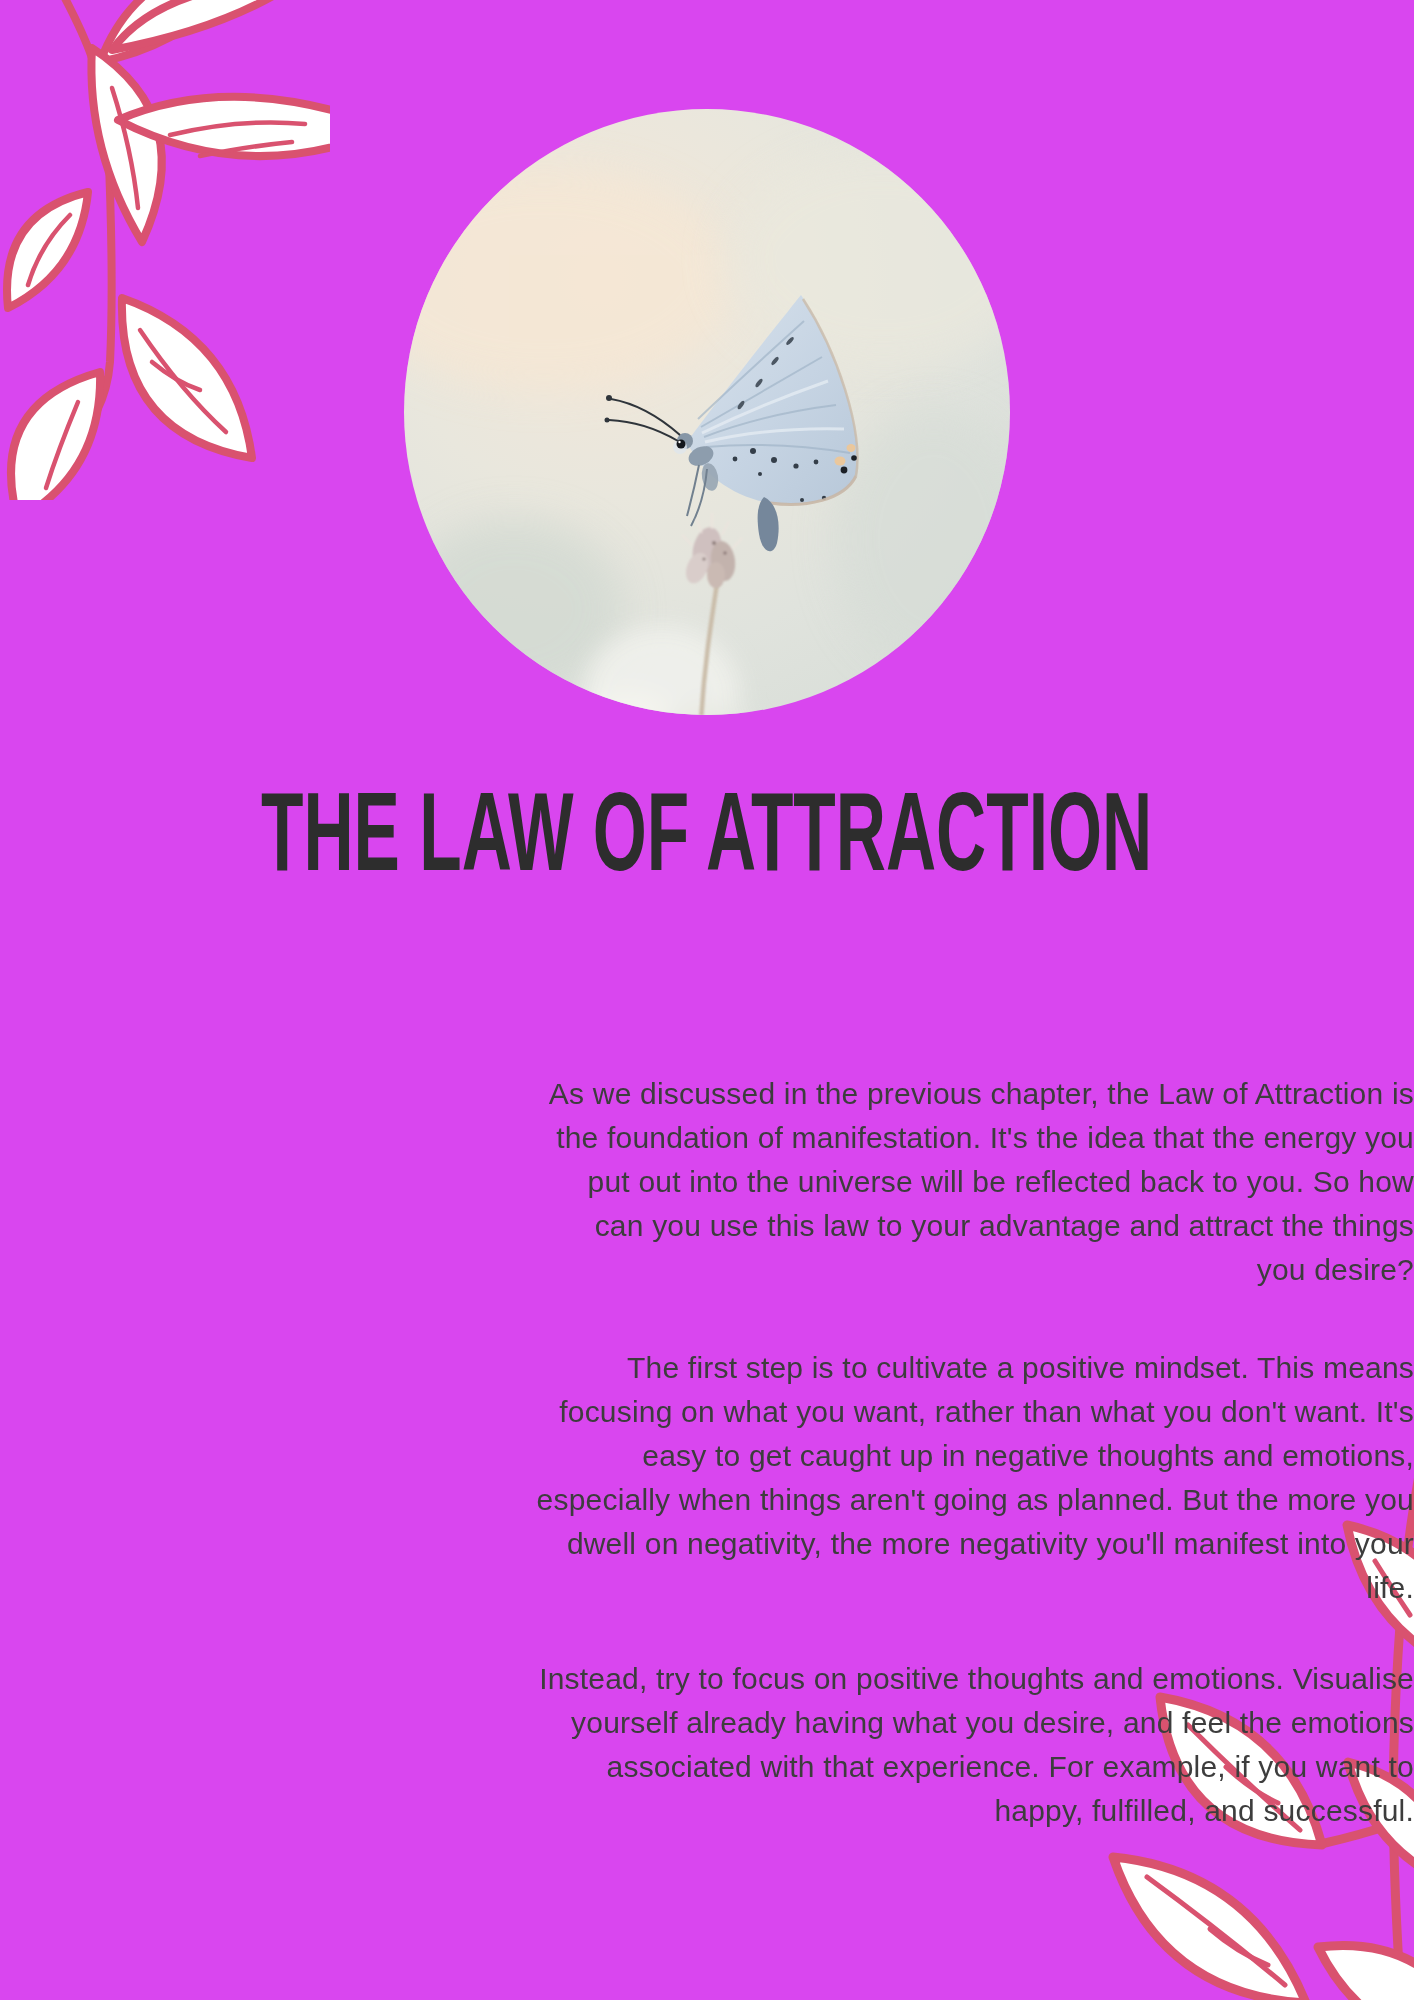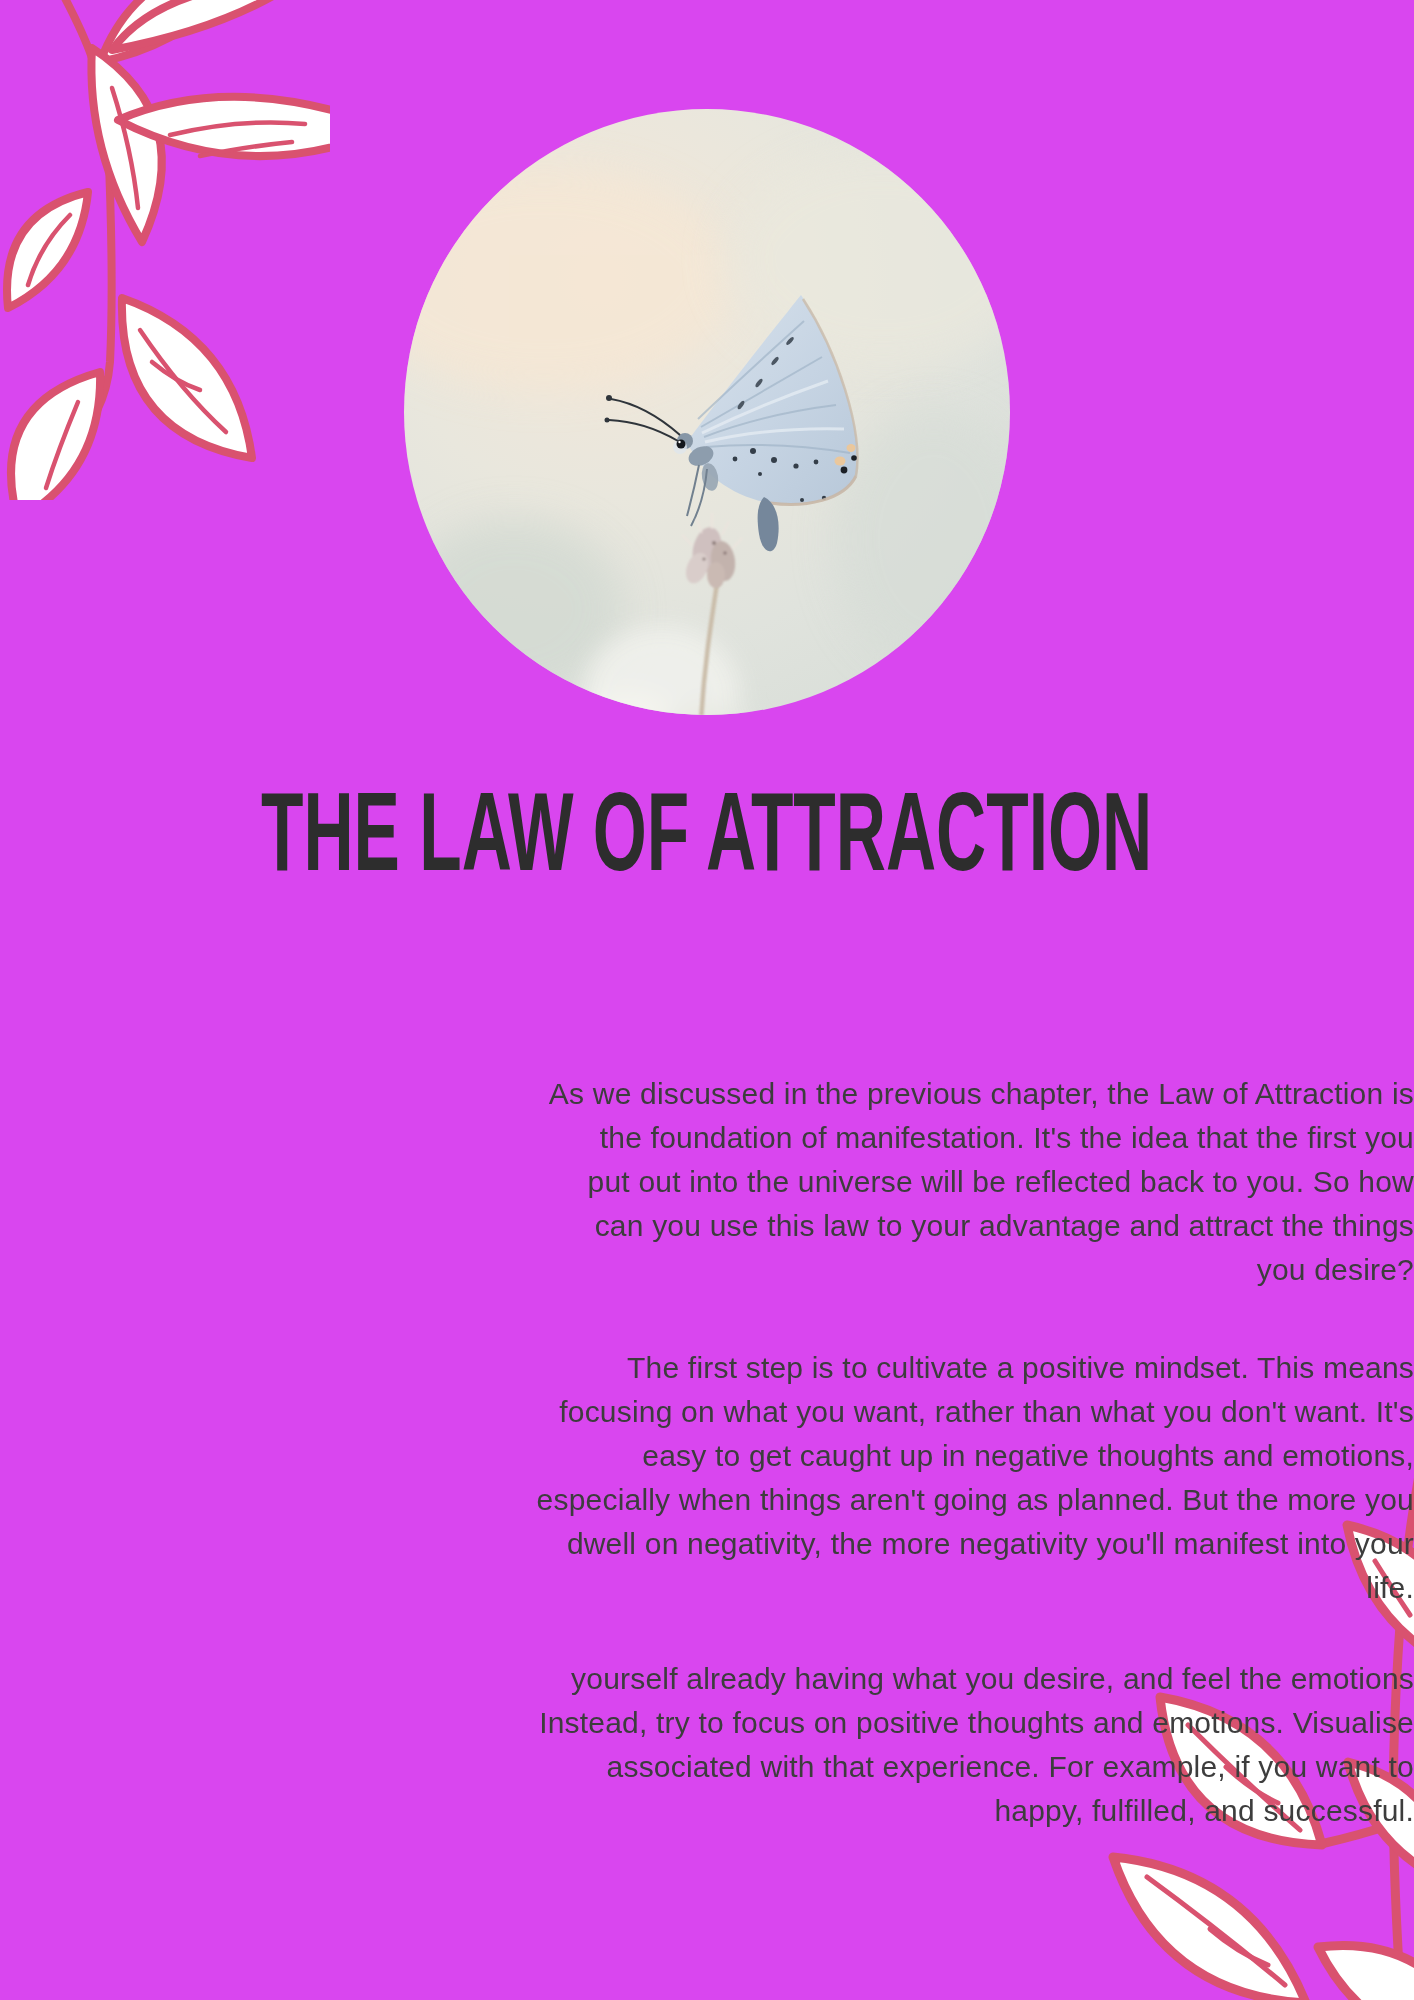--- a/index.html
+++ b/index.html
@@ -215,34 +215,34 @@
     </svg>
   </div>
 
   <div class="title-wrap">
     <span class="title-text">THE LAW OF ATTRACTION</span>
   </div>
 
   <div class="body-text">
       <div class="para">
         <div class="line">As we discussed in the previous chapter, the Law of Attraction is</div>
-        <div class="line">the foundation of manifestation. It's the idea that the first you</div>
+        <div class="line">the foundation of manifestation. It's the idea that the energy you</div>
         <div class="line">put out into the universe will be reflected back to you. So how</div>
         <div class="line">can you use this law to your advantage and attract the things</div>
         <div class="line">you desire?</div>
       </div>
       <div class="para">
         <div class="line">The first step is to cultivate a positive mindset. This means</div>
         <div class="line">focusing on what you want, rather than what you don't want. It's</div>
         <div class="line">easy to get caught up in negative thoughts and emotions,</div>
         <div class="line">especially when things aren't going as planned. But the more you</div>
         <div class="line">dwell on negativity, the more negativity you'll manifest into your</div>
         <div class="line">life.</div>
       </div>
       <div class="para">
+        <div class="line">Instead, try to focus on positive thoughts and emotions. Visualise</div>
         <div class="line">yourself already having what you desire, and feel the emotions</div>
-        <div class="line">Instead, try to focus on positive thoughts and emotions. Visualise</div>
         <div class="line">associated with that experience. For example, if you want to</div>
         <div class="line">happy, fulfilled, and successful.</div>
       </div>
     </div>
 
 </div>
 
 </body></html>

